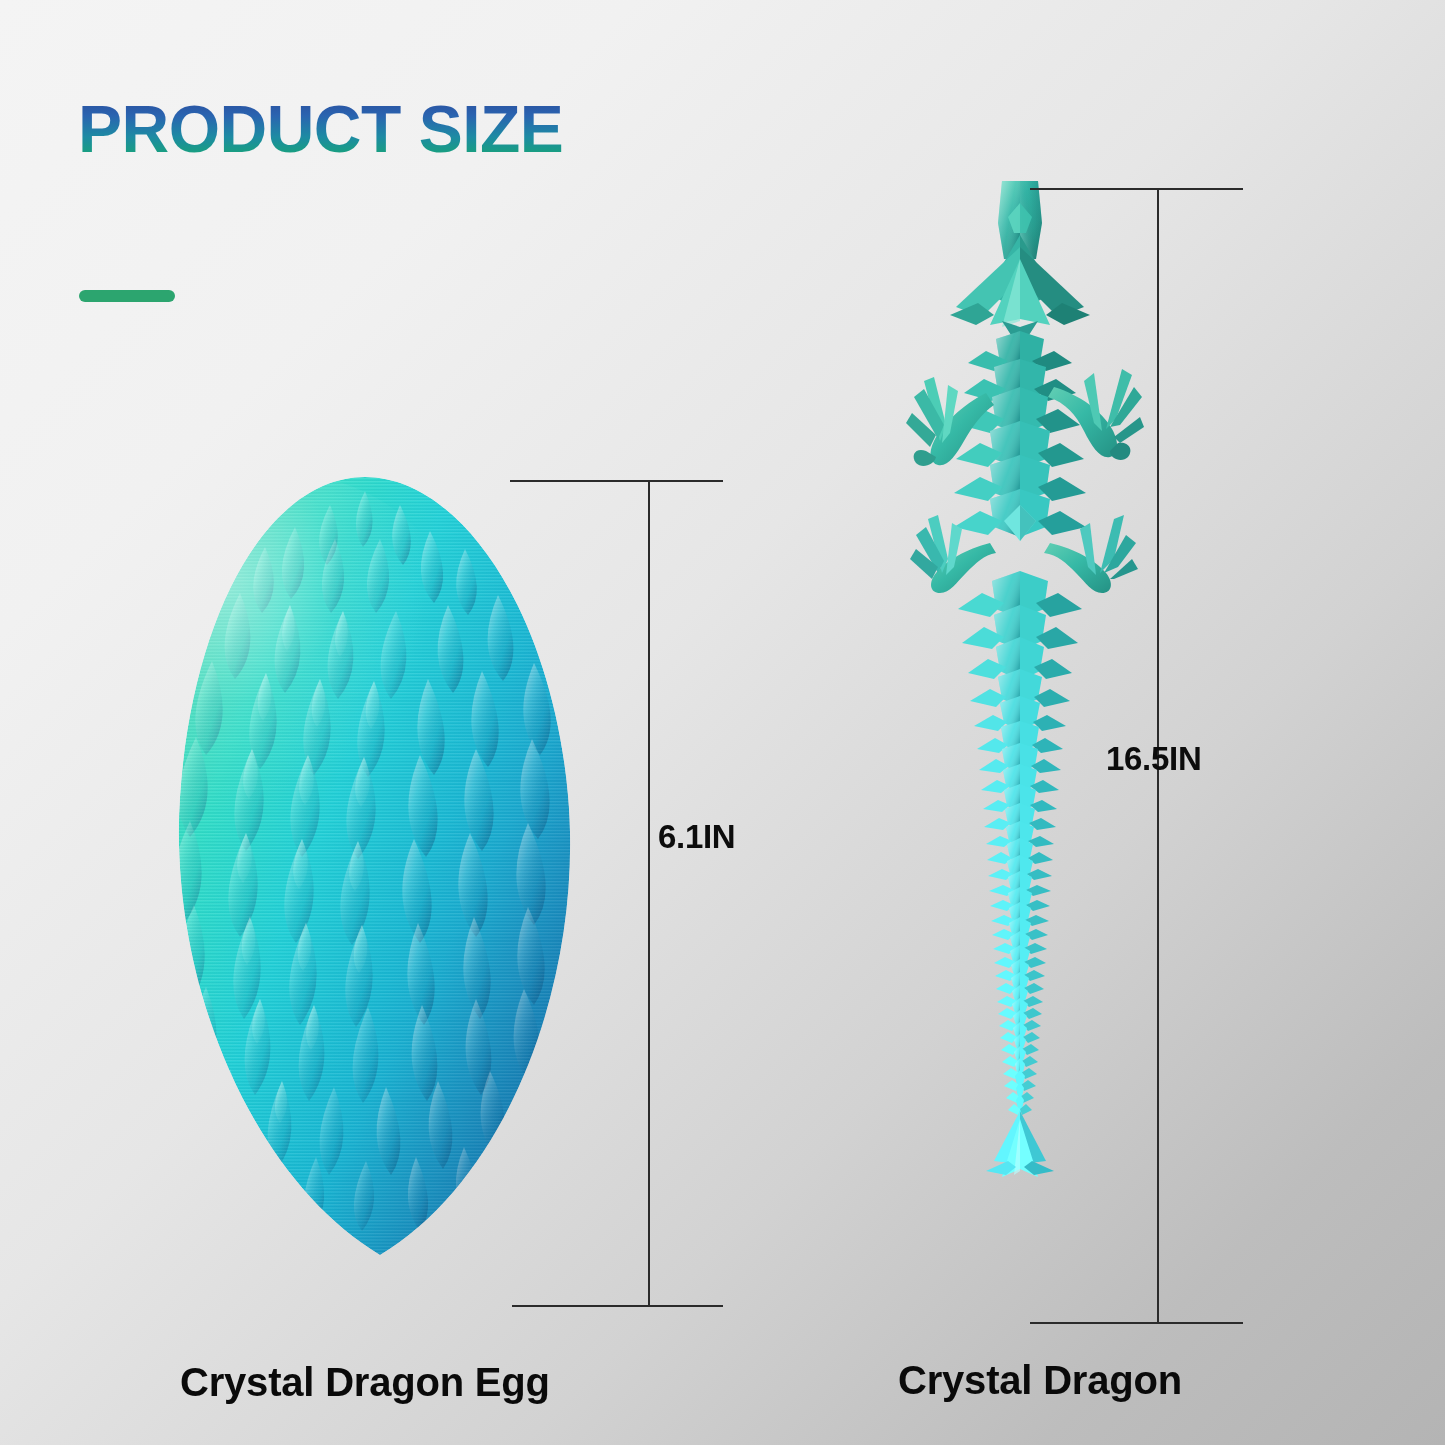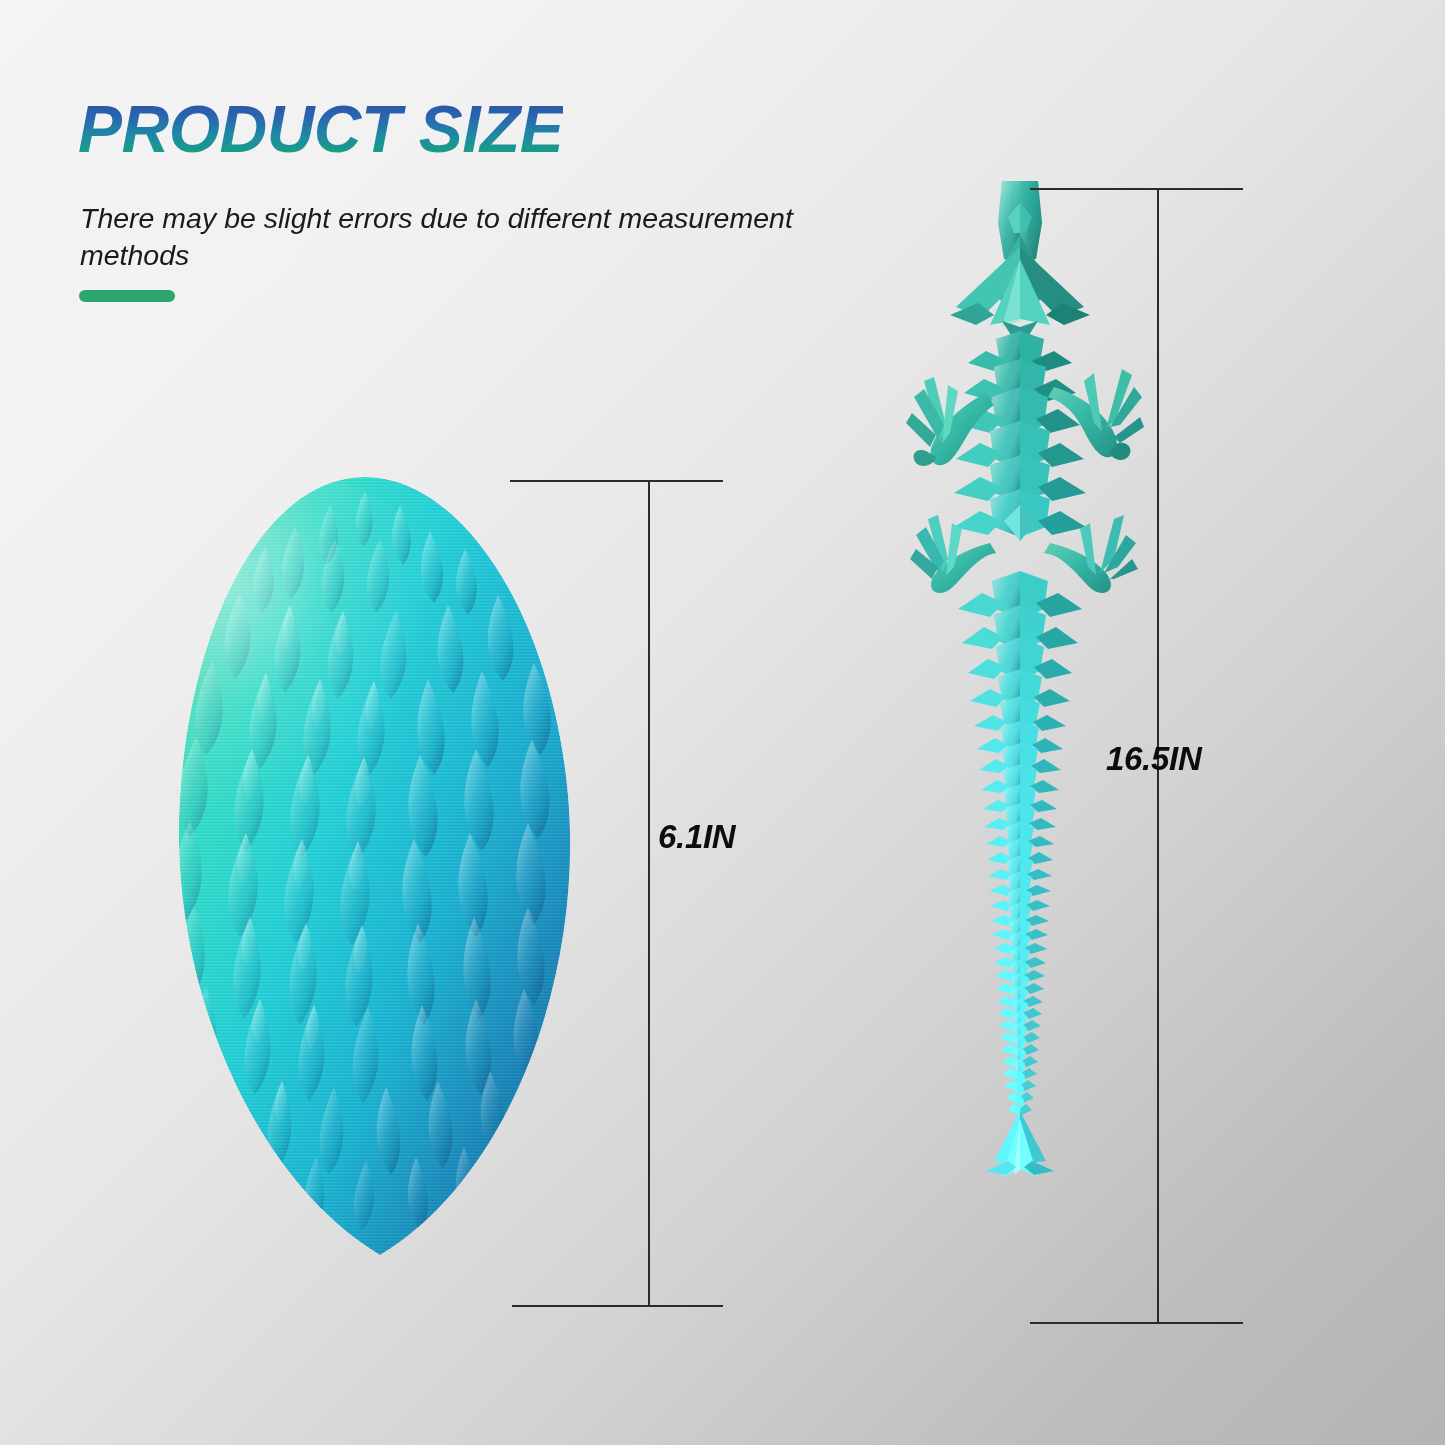--- a/index.html
+++ b/index.html
@@ -6,21 +6,20 @@
   body{
     width:1445px;height:1445px;
     font-family:"Liberation Sans",sans-serif;
     background:#f2f2f2;
     overflow:hidden;
   }
   #stage{
     position:relative;
     width:1445px;height:1445px;
     background:linear-gradient(135deg,#f4f4f4 0%,#f1f1f1 22%,#e6e6e6 45%,#d2d2d2 68%,#bdbdbd 86%,#b4b4b4 100%);
-    font-style:italic;
   }
 
   
   #title{
     position:absolute;left:78px;top:96px;
     font-size:66px;font-weight:bold;letter-spacing:-0.5px;
     line-height:1;
     background:linear-gradient(180deg,#2b4d9c 0%,#2a64b0 30%,#1d8ba3 62%,#18a07e 88%,#17a377 100%);
     -webkit-background-clip:text;background-clip:text;
     color:transparent;-webkit-text-fill-color:transparent;
@@ -54,21 +53,20 @@
   #egg-art{position:absolute;left:90px;top:465px;width:580px;height:850px;}
   #dragon-art{position:absolute;left:890px;top:175px;width:260px;height:1160px;}
   svg{display:block;overflow:visible;}
 </style>
 </head>
 <body>
 
 <div id="stage">
 
   <div id="title">PRODUCT SIZE</div>
-  <div id="subtitle">There may be slight errors due to different measurement methods</div>
   <div id="accent-bar"></div>
 
   <div id="egg-art">
     <svg width="580" height="850" viewBox="0 0 580 850" role="img">
       <defs>
 
         <linearGradient id="eggBody" x1="0" y1="0.15" x2="1" y2="0.9">
           <stop offset="0%" stop-color="#2fd6a8"></stop>
           <stop offset="18%" stop-color="#25dcc4"></stop>
           <stop offset="38%" stop-color="#1bd2d8"></stop>
@@ -583,14 +581,16 @@
   <div class="guide-h" style="left:510px; top:480px;  width:213px;"></div>
   <div class="guide-h" style="left:512px; top:1305px; width:211px;"></div>
   <div class="guide-v" style="left:648px; top:480px; height:825px;"></div>
   <div class="dim-label" style="left:658px; top:818px;">6.1IN</div>
 
   <div class="guide-h" style="left:1030px; top:188px;  width:213px;"></div>
   <div class="guide-h" style="left:1030px; top:1322px; width:213px;"></div>
   <div class="guide-v" style="left:1157px; top:188px; height:1134px;"></div>
   <div class="dim-label" style="left:1106px; top:740px;">16.5IN</div>
 
+  <div class="caption" style="left:180px; top:1360px; width:360px;">Crystal Dragon Egg</div>
+  <div class="caption" style="left:890px; top:1358px; width:300px;">Crystal Dragon</div>
 
 </div>
 
 </body></html>

